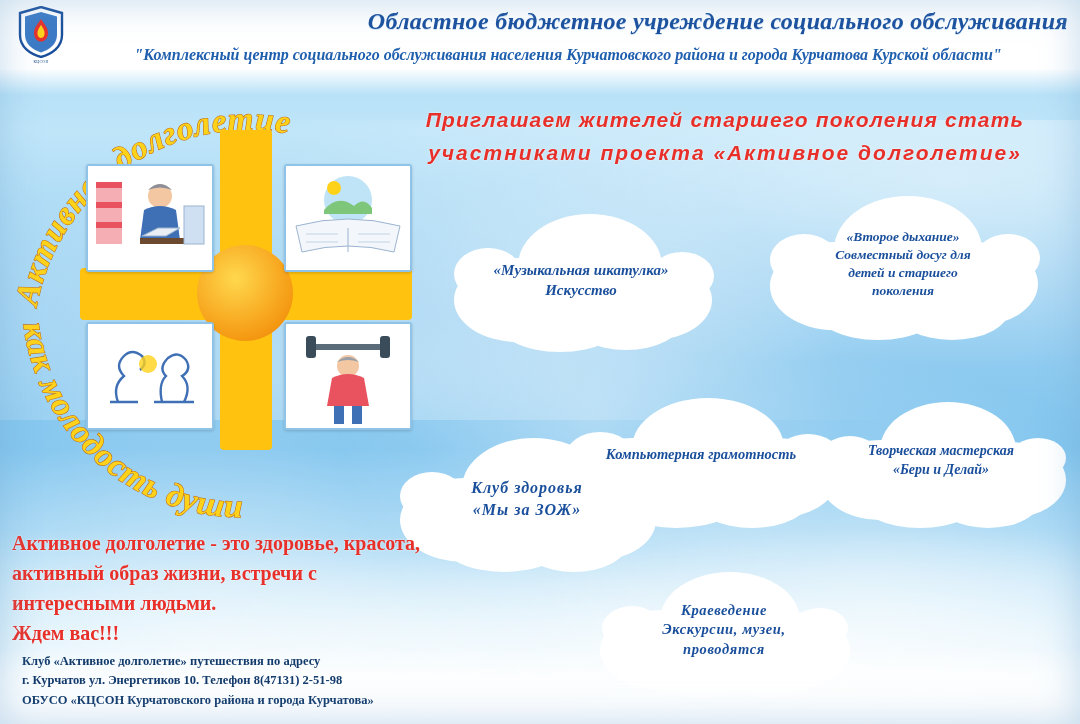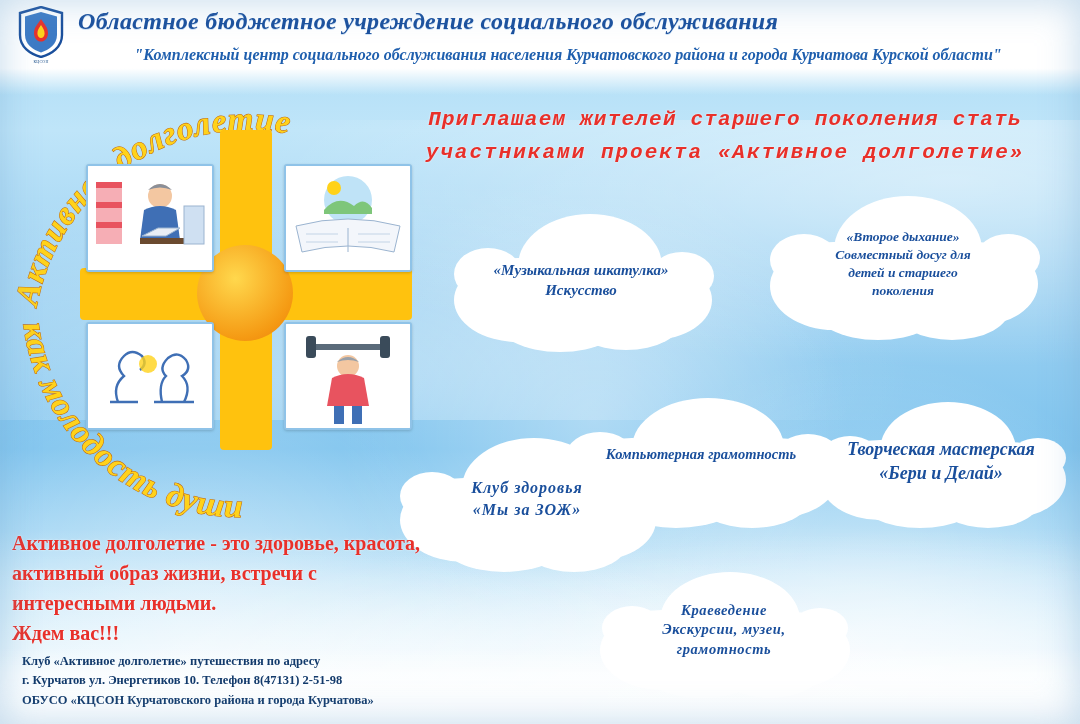--- a/index.html
+++ b/index.html
@@ -30,30 +30,30 @@
       radial-gradient(ellipse at 30% 85%, rgba(255,255,255,.35) 0%, rgba(255,255,255,0) 55%);
     pointer-events:none;}
 
   
   .header{position:absolute;top:0;left:0;width:1080px;height:95px;
     background:linear-gradient(180deg,#ffffff 0%,#ffffff 72%,rgba(255,255,255,.0) 100%);}
   .logo{position:absolute;left:10px;top:6px;width:62px;height:74px;
     display:flex;flex-direction:column;align-items:center;justify-content:flex-start;}
   .logo .shield{width:48px;height:52px;position:relative;}
   .logo .caption{font-size:4px;color:#1a4f8a;letter-spacing:.2px;margin-top:2px;text-align:center;line-height:1.1;}
-  .hdr-line1{position:absolute;left:78px;top:8px;width:990px;text-align:left;
+  .hdr-line1{position:absolute;left:78px;top:8px;width:990px;text-align:right;
     font-family:"Liberation Serif",serif;font-style:italic;font-weight:700;
     font-size:24px;color:#1a4f9c;letter-spacing:.3px;
     text-shadow:0 1px 0 #cfe3f7;}
   .hdr-line2{position:absolute;left:78px;top:44px;width:980px;text-align:center;
     font-style:italic;font-weight:700;font-size:16px;color:#1f5fae;line-height:1.35;}
 
   
   .invite{position:absolute;top:104px;left:380px;width:690px;text-align:center;
-    font-family:Liberation Mono, monospace;font-style:italic;font-weight:700;
+    font-family:Liberation Sans, sans-serif;font-style:italic;font-weight:700;
     color:#e8302a;font-size:21px;line-height:1.55;letter-spacing:1.2px;
     text-shadow:0 0 2px rgba(255,255,255,.9);}
   .invite .l2{letter-spacing:2px;}
 
   
   .arc{position:absolute;pointer-events:none;}
   .arc svg{overflow:visible;}
   .arc text{
     font-family:"Liberation Serif",serif;font-style:italic;font-weight:700;
     font-size:33px;fill:#ffd21a;stroke:#c06a12;stroke-width:1.1px;paint-order:stroke fill;
@@ -278,21 +278,21 @@
           <ellipse cx="68" cy="94" rx="60" ry="40"></ellipse>
           <ellipse cx="136" cy="64" rx="68" ry="48"></ellipse>
           <ellipse cx="198" cy="94" rx="56" ry="38"></ellipse>
           <ellipse cx="108" cy="112" rx="62" ry="30"></ellipse>
           <ellipse cx="176" cy="114" rx="52" ry="28"></ellipse>
           <ellipse cx="38" cy="72" rx="30" ry="22"></ellipse>
           <ellipse cx="226" cy="72" rx="28" ry="20"></ellipse>
         </g>
       </svg>
     </div>
-    <div class="txt" style="font-size:18px;">
+    <div class="txt" style="font-size:14px;">
       <div>Творческая мастерская</div>
       <div>«Бери и Делай»</div>
     </div>
   </div>
 
   <div class="cloud" style="left:392px;top:420px;width:270px;height:160px;">
     <div class="shape">
       <svg width="270" height="160" viewBox="0 0 270 160">
         <g fill="#ffffff">
           <ellipse cx="72" cy="100" rx="64" ry="42"></ellipse>
@@ -321,21 +321,21 @@
           <ellipse cx="110" cy="116" rx="62" ry="30"></ellipse>
           <ellipse cx="178" cy="118" rx="52" ry="28"></ellipse>
           <ellipse cx="40" cy="76" rx="30" ry="22"></ellipse>
           <ellipse cx="228" cy="76" rx="28" ry="20"></ellipse>
         </g>
       </svg>
     </div>
     <div class="txt" style="font-size:14.5px;letter-spacing:.6px;">
       <div>Краеведение</div>
       <div>Экскурсии, музеи,</div>
-      <div>грамотность</div>
+      <div>проводятся</div>
     </div>
   </div>
 
   <div class="slogan">
     <div>Активное долголетие - это здоровье, красота,</div>
     <div>активный образ жизни, встречи с интересными людьми.</div>
     <div>Ждем вас!!!</div>
   </div>
 
   <div class="footer-band"></div>

